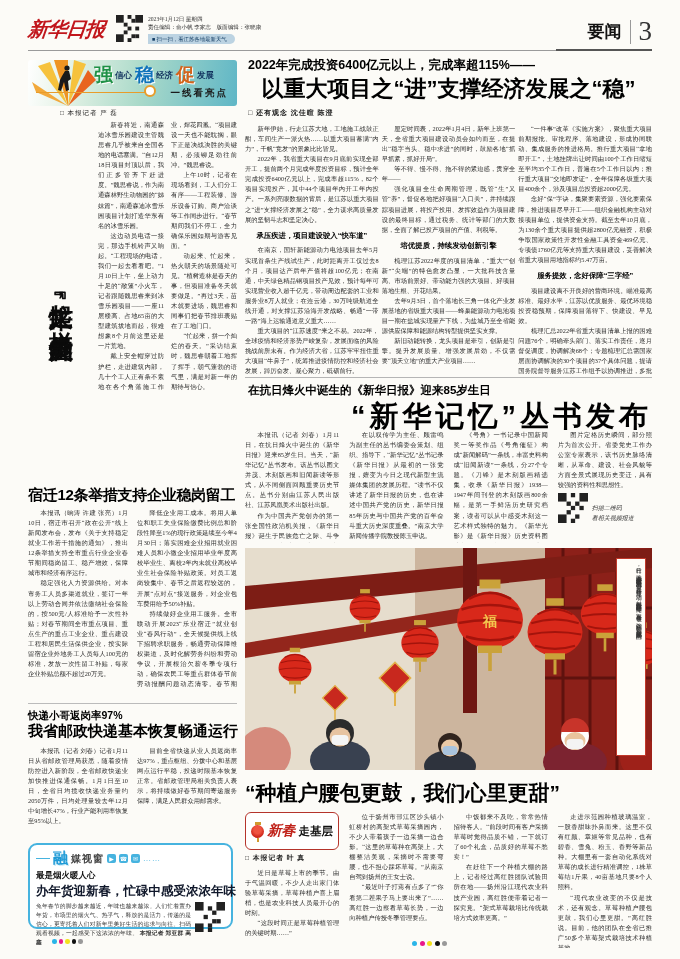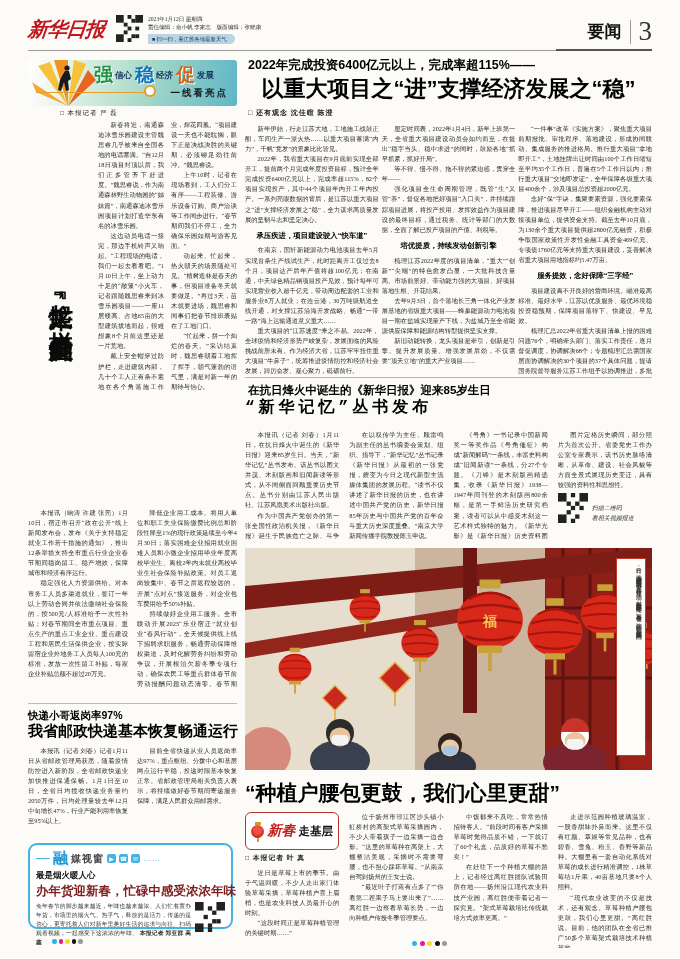--- a/index.html
+++ b/index.html
@@ -58,21 +58,21 @@
              background:#fff;padding:4px 6px;box-sizing:border-box;}
   .mb-head{display:flex;align-items:center;gap:3px;}
   .mb-dash{width:14px;border-top:1.5px solid #46b3df;}
   .mb-rong{font-family:"Liberation Sans",sans-serif;font-weight:900;font-size:15px;color:#1f9ad6;
            text-shadow:1px 1px 0 #bfe6f5;}
   .mb-rest{font-family:"Liberation Sans",sans-serif;font-weight:bold;font-size:10px;color:#444;letter-spacing:1px;}
   .mb-chip{width:9px;height:9px;border-radius:2px;background:#46b3df;color:#fff;font-size:6px;
            display:inline-flex;align-items:center;justify-content:center;font-family:"DejaVu Sans",sans-serif;}
   .mb-trail{font-size:8px;color:#46b3df;letter-spacing:1px;}
   .mb-kicker{font-family:"Liberation Sans",sans-serif;font-weight:bold;font-size:8.5px;color:#111;margin-top:2px;}
-  .mb-title{font-family:"Liberation Sans",sans-serif;font-weight:900;font-size:12.5px;color:#7f1d1d;margin-top:1px;
+  .mb-title{font-family:"Liberation Sans",sans-serif;font-weight:900;font-size:12.5px;color:#0f172a;margin-top:1px;
             white-space:nowrap;}
   .mb-flex{display:flex;gap:4px;margin-top:2px;}
   .mb-body{flex:1;font-size:5.8px;line-height:1.55;text-align:justify;color:#333;}
   .mb-credit{font-weight:bold;}
   .mb-qr{width:30px;height:30px;flex:0 0 30px;}
   .dots-left{left:52px;top:939px;display:flex;gap:2px;}
   .dot{width:4.5px;height:4.5px;border-radius:50%;}
   
   .major-kicker{left:248px;top:57px;font-family:"Liberation Sans",sans-serif;font-weight:bold;
                 font-size:12.5px;color:#000;}
@@ -80,22 +80,22 @@
                font-weight:900;font-size:22px;color:#000;white-space:nowrap;}
   .major-byline{left:248px;top:108px;font-size:7px;font-weight:bold;color:#222;letter-spacing:1px;}
   .major-cols{left:245px;top:124px;width:407px;height:250px;display:flex;gap:3px;overflow:hidden;}
   .col{flex:1;overflow:hidden;}
   .subhead{font-family:"Liberation Sans",sans-serif;font-weight:bold;font-size:7.4px;color:#000;
            text-align:center;margin:5px 0 4px;text-indent:0;}
   .rule-r1{left:245px;top:377px;width:407px;height:1px;background:#b5b5b5;}
   
   .mem-kicker{left:248px;top:383px;font-family:"Liberation Sans",sans-serif;font-weight:bold;
               font-size:11.5px;color:#000;}
-  .mem-title{left:245px;top:397px;width:407px;text-align:left;font-family:Liberation Mono, monospace;
-             font-weight:900;font-size:16px;letter-spacing:4px;color:#000;white-space:nowrap;}
+  .mem-title{left:245px;top:397px;width:407px;text-align:right;font-family:Liberation Sans, sans-serif;
+             font-weight:900;font-size:29px;letter-spacing:4px;color:#000;white-space:nowrap;}
   .mem-cols{left:245px;top:430px;width:407px;height:113px;display:flex;gap:10px;overflow:hidden;}
   .qr-row{display:flex;gap:4px;margin-top:3px;align-items:flex-end;}
   .art-qr{width:30px;height:30px;flex:0 0 30px;}
   .qr-cap{font-size:6px;font-style:italic;color:#333;line-height:1.7;}
   
   .photo{left:245px;top:548px;width:407px;height:222px;overflow:hidden;background:#c9bca9;}
   .photo-cap{position:absolute;right:6px;top:10px;width:30px;height:198px;background:#fffdf8;
              border:1px solid #c0392b;padding:4px 2px;box-sizing:border-box;writing-mode:vertical-rl;
              font-size:5.8px;line-height:1.65;color:#333;letter-spacing:0.5px;overflow:hidden;}
   
@@ -178,20 +178,21 @@
   <div class="abs busy-title">『忙起来，拼一个灿烂的春天』</div>
   <div class="abs busy-body bt">
       <p>新春将近，南通森迪冰雪乐园建设主管魏思睿几乎被来自全国各地的电话塞满。“自12月18日项目封顶以后，我们正多管齐下赶进度。”魏思睿说，作为南通森林野生动物园的“姊妹篇”，南通森迪冰雪乐园项目计划打造华东有名的冰雪乐园。</p>
       <p>这边动员电话一接完，那边手机铃声又响起。“工程现场的电话，我们一起去看看吧。”1月10日上午，坐上动力十足的“敞篷”小火车，记者跟随魏思睿来到冰雪乐园项目——一座11层楼高、占地65亩的大型建筑拔地而起，很难想象8个月前这里还是一片荒地。</p>
       <p>戴上安全帽穿过防护栏，走进建筑内部，几十个工人正有条不紊地在各个角落施工作业，焊花四溅。“项目建设一天也不能耽搁，眼下正是决战决胜的关键期，必须铆足劲往前冲。”魏思睿说。</p>
       <p>上午10时，记者在现场看到，工人们分工有序——工程装修、游乐设备订购、商户洽谈等工作同步进行。“春节期间我们不停工，全力确保乐园如期与游客见面。”</p>
       <p>动起来、忙起来，热火朝天的场景随处可见。“植树造林是春天的事，但项目准备冬天就要做足。”再过3天，苗木就要进场，魏思睿和同事们把春节排班表贴在了工地门口。</p>
       <p>“忙起来，拼一个灿烂的春天。”采访结束时，魏思睿朝着工地挥了挥手，朝气蓬勃的语气里，满是对新一年的期待与信心。</p>
     </div>
 
+  <div class="abs suqian-title">宿迁12条举措支持企业稳岗留工</div>
   <div class="abs suqian-body bt">
       <p>本报讯（晌涛 许建 张亮）1月10日，宿迁市召开“政在公开”线上新闻发布会，发布《关于支持稳定就业工作若干措施的通知》，推出12条举措支持全市重点行业企业春节期间稳岗留工、稳产增效，保障城市和经济有序运行。</p>
       <p>稳定强化人力资源供给。对本市务工人员多渠道就业，签订一年以上劳动合同并依法缴纳社会保险的，按500元/人标准给予一次性补贴；对春节期间全市重点项目、重点生产的重点工业企业、重点建设工程和居民生活保供企业，按实际留宿企业外地务工人员每人100元的标准，发放一次性留工补贴，每家企业补贴总额不超过20万元。</p>
       <p>降低企业用工成本。将用人单位和职工失业保险缴费比例总和阶段性降至1%的现行政策延续至今年4月30日；落实困难企业招用就业困难人员和小微企业招用毕业年度高校毕业生、离校2年内未就业高校毕业生社会保险补贴政策。对员工返岗较集中、春节之后返程较远的，开展“点对点”接送服务，对企业包车费用给予50%补贴。</p>
       <p>持续做好企业用工服务。全市联动开展2023“乐业宿迁”就业创业“春风行动”，全天候提供线上线下招聘求职服务，畅通劳动保障维权渠道，及时化解劳务纠纷和劳动争议，开展根治欠薪冬季专项行动，确保农民工等重点群体春节前劳动报酬问题动态清零。春节期间，宿迁市各级工会将面向坚守一线职工群众开展“工会常伴·贴心送暖”慰问活动，发放慰问金和年货礼品，同时做好防疫物资供应保障。</p>
     </div>
 
   <div class="abs rule-left"></div>
 
   <div class="abs postal-kicker">快递小哥返岗率97%</div>

